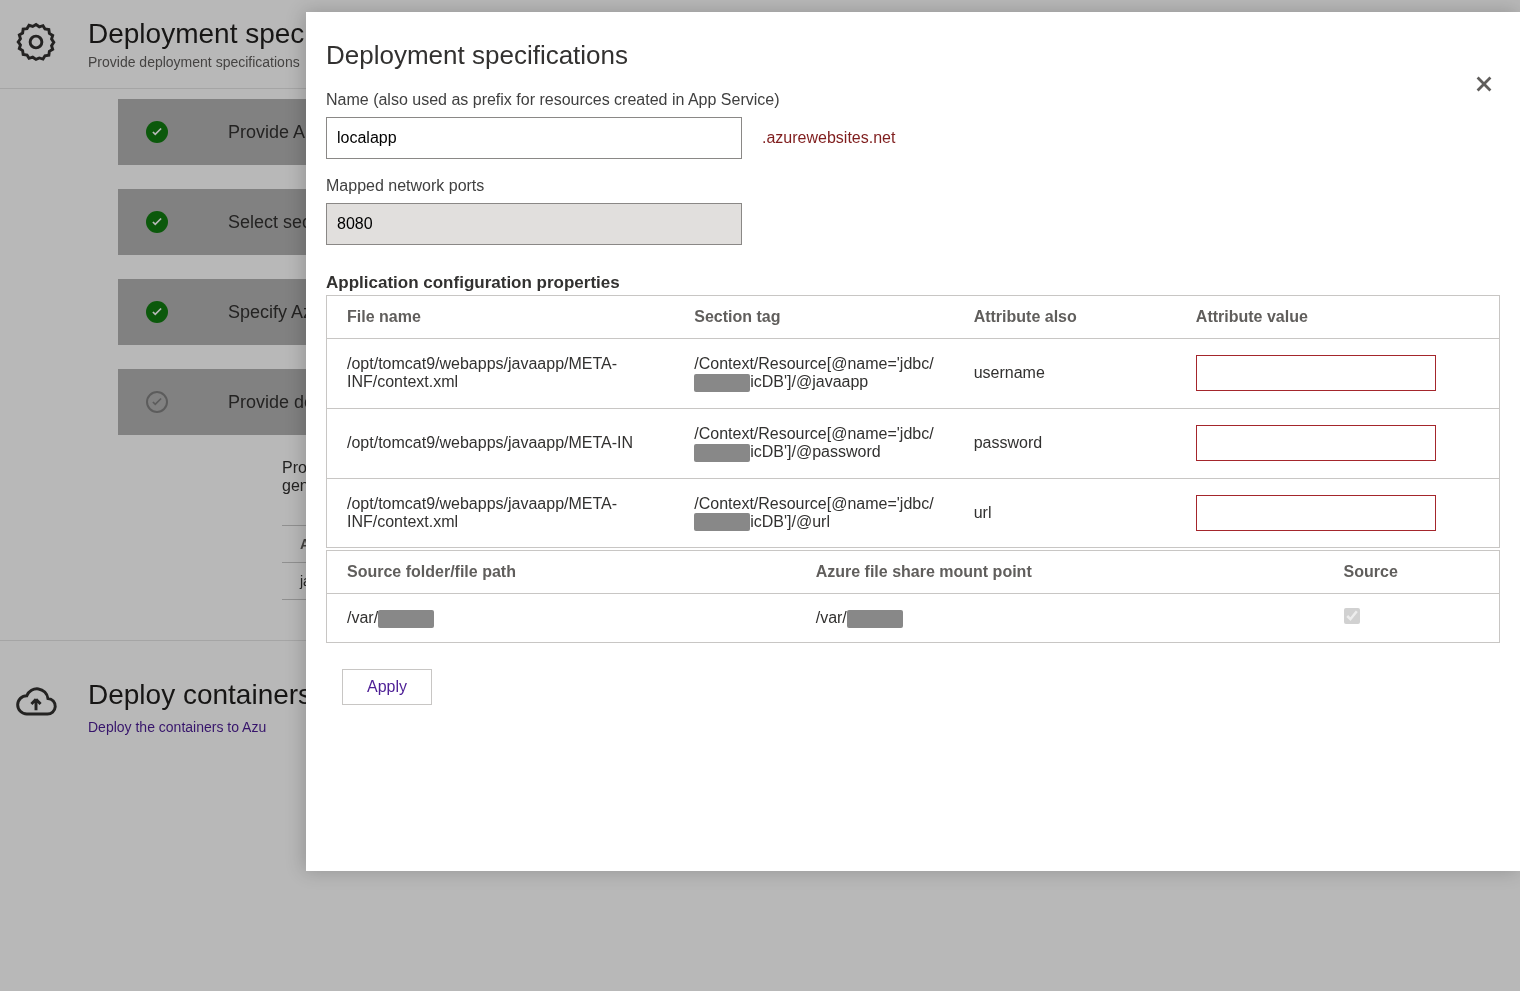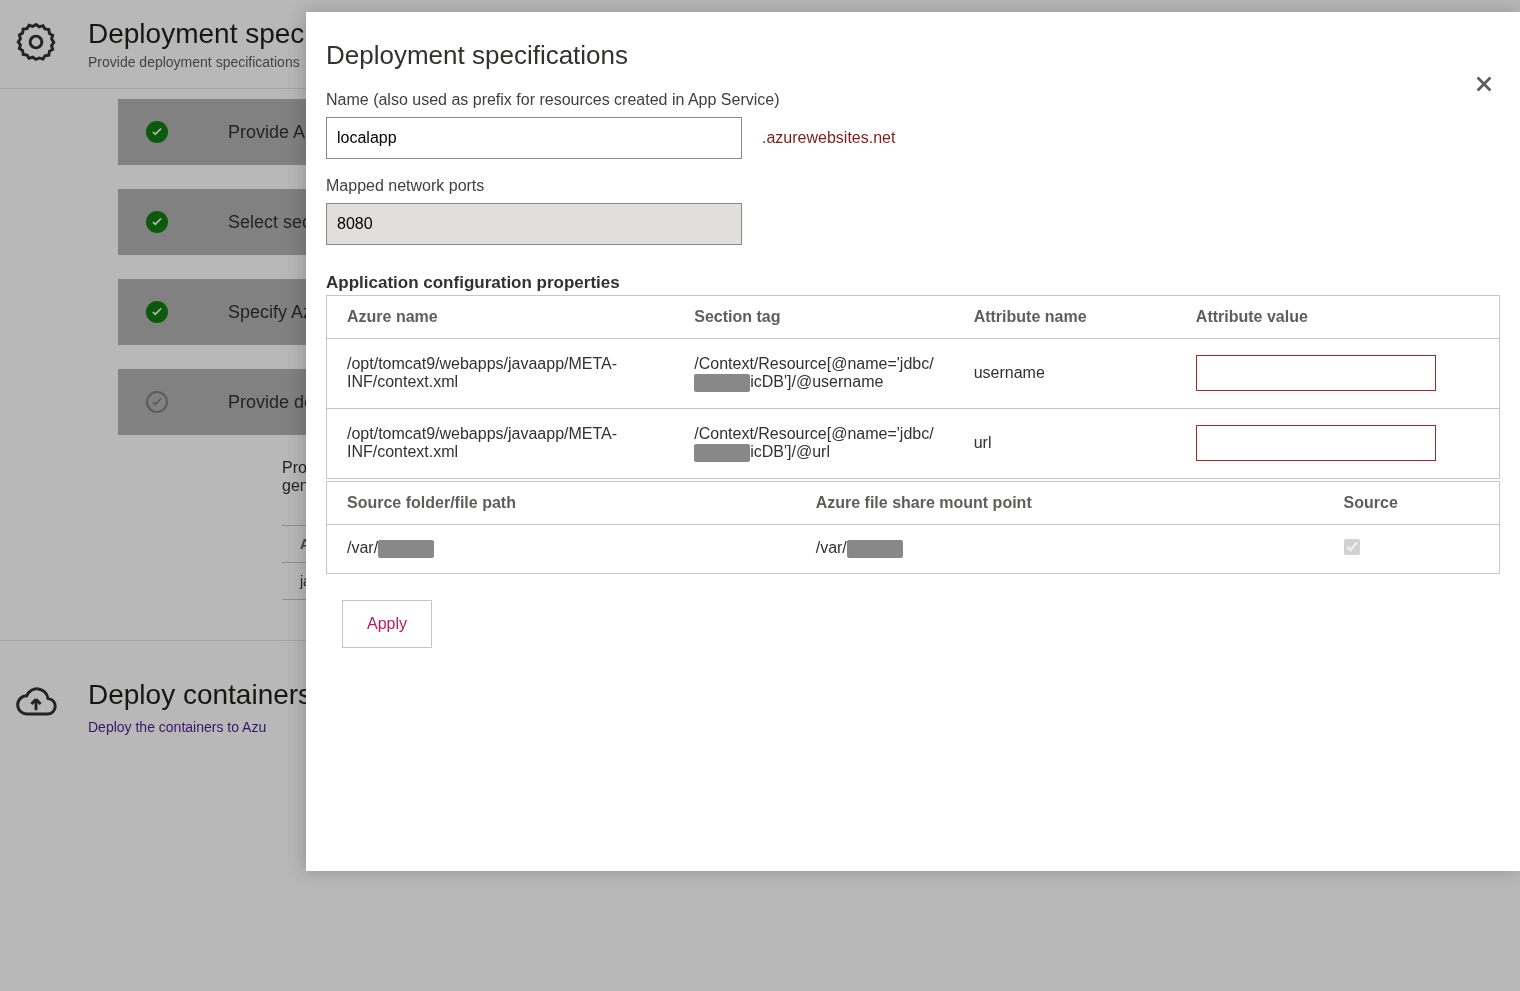--- a/index.html
+++ b/index.html
@@ -205,25 +205,25 @@
       width: 56px;
       vertical-align: middle;
       border-radius: 2px;
     }
     .shared-cb {
       width:16px;height:16px;
     }
     .apply-btn {
       margin-top: 26px;
       margin-left: 16px;
-      height: 48px;
+      height: 36px;
       padding: 0 24px;
       border: 1px solid #c8c6c4;
       background: #fff;
-      color: #be185d;
+      color: #4c1d95;
       font-size: 16px;
       font-family: inherit;
       cursor: not-allowed;
     }
   </style>
 </head>
 <body>
 
 <div class="background-page">
   <div class="bg-header">
@@ -315,33 +315,41 @@
 
   <label class="field-label">Mapped network ports</label>
   <div class="row-inline">
     <input class="text-input" readonly="" value="8080" style="">
   </div>
 
   <div class="section-title">Application configuration properties</div>
   <table class="prop-table">
     <thead>
       <tr>
-        <th style="width:30%">Azure name</th>
+        <th style="width:30%">File name</th>
         <th style="width:22%">Section tag</th>
-        <th style="width:20%">Attribute name</th>
+        <th style="width:20%">Attribute also</th>
         <th style="width:28%">Attribute value</th>
       </tr>
     </thead>
     <tbody>
       <tr>
         <td>/opt/tomcat9/webapps/javaapp/META-INF/context.xml</td>
         <td>
-          <span>/Context/Resource[@name='jdbc/</span><span class="redact"></span><span>icDB']/@username</span>
+          <span>/Context/Resource[@name='jdbc/</span><span class="redact"></span><span>icDB']/@javaapp</span>
         </td>
         <td>username</td>
+        <td><input class="attr-input" value="" style=""></td>
+      </tr>
+      <tr>
+        <td>/opt/tomcat9/webapps/javaapp/META-IN</td>
+        <td>
+          <span>/Context/Resource[@name='jdbc/</span><span class="redact"></span><span>icDB']/@password</span>
+        </td>
+        <td>password</td>
         <td><input class="attr-input" value="" style=""></td>
       </tr>
       <tr>
         <td>/opt/tomcat9/webapps/javaapp/META-INF/context.xml</td>
         <td>
           <span>/Context/Resource[@name='jdbc/</span><span class="redact"></span><span>icDB']/@url</span>
         </td>
         <td>url</td>
         <td><input class="attr-input" value="" style=""></td>
       </tr>

